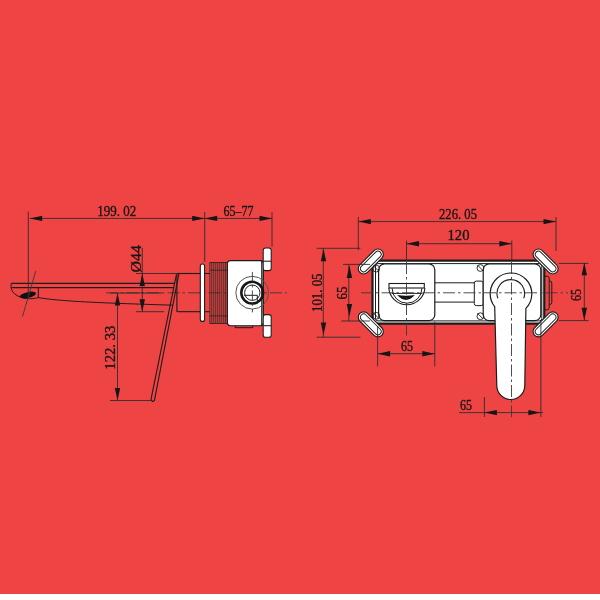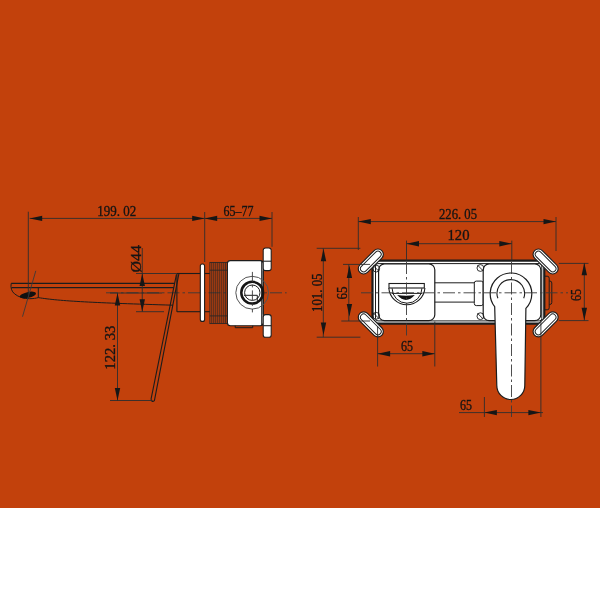--- a/index.html
+++ b/index.html
@@ -1,16 +1,16 @@
 <!DOCTYPE html>
 <html><head>
 <meta charset="utf-8">
 <style>
   html,body{margin:0;padding:0;background:#ffffff;}
-  .wrap{width:600px;height:508px;position:relative;background:#c2410c;}
+  .wrap{width:600px;height:594px;position:relative;background:#ef4444;}
   svg{position:absolute;top:0;left:0;}
   text{font-family:"Liberation Serif", serif; fill:#141414; stroke:#141414; stroke-width:0.32;}
 </style>
 </head>
 <body>
 <div class="wrap">
 <svg width="600" height="600" viewBox="0 0 600 600">
 <defs>
 </defs>
 

